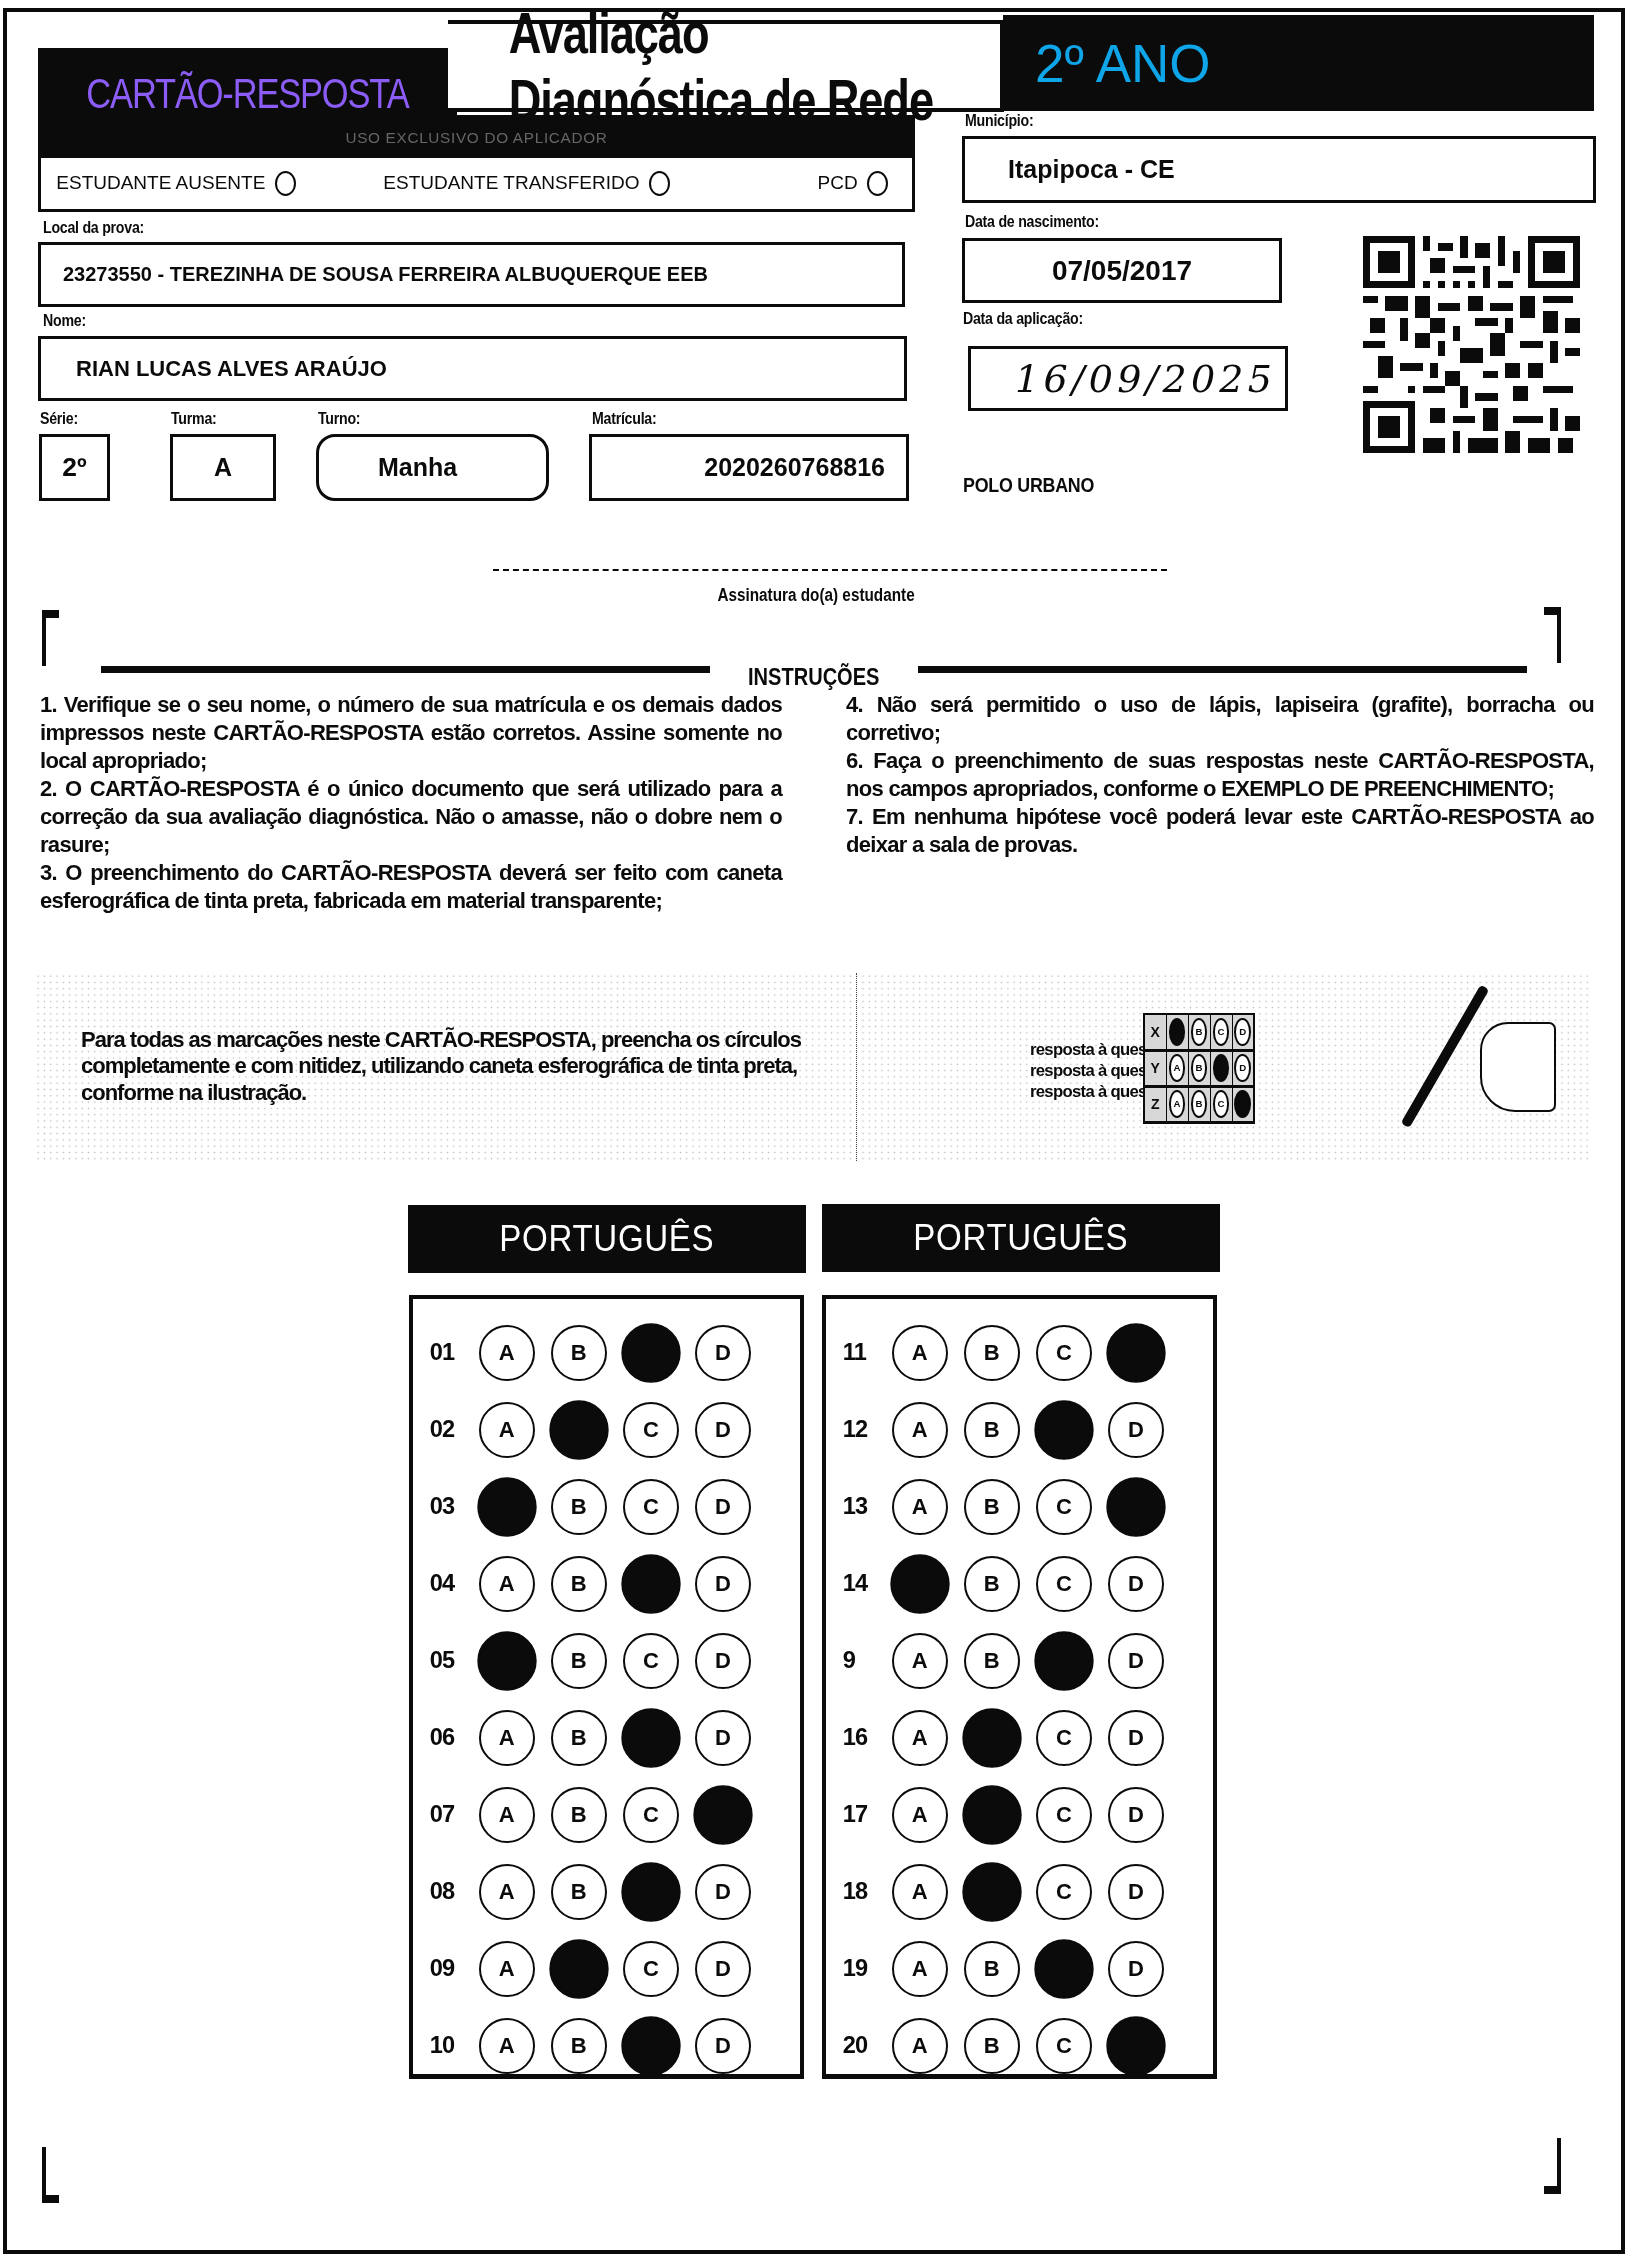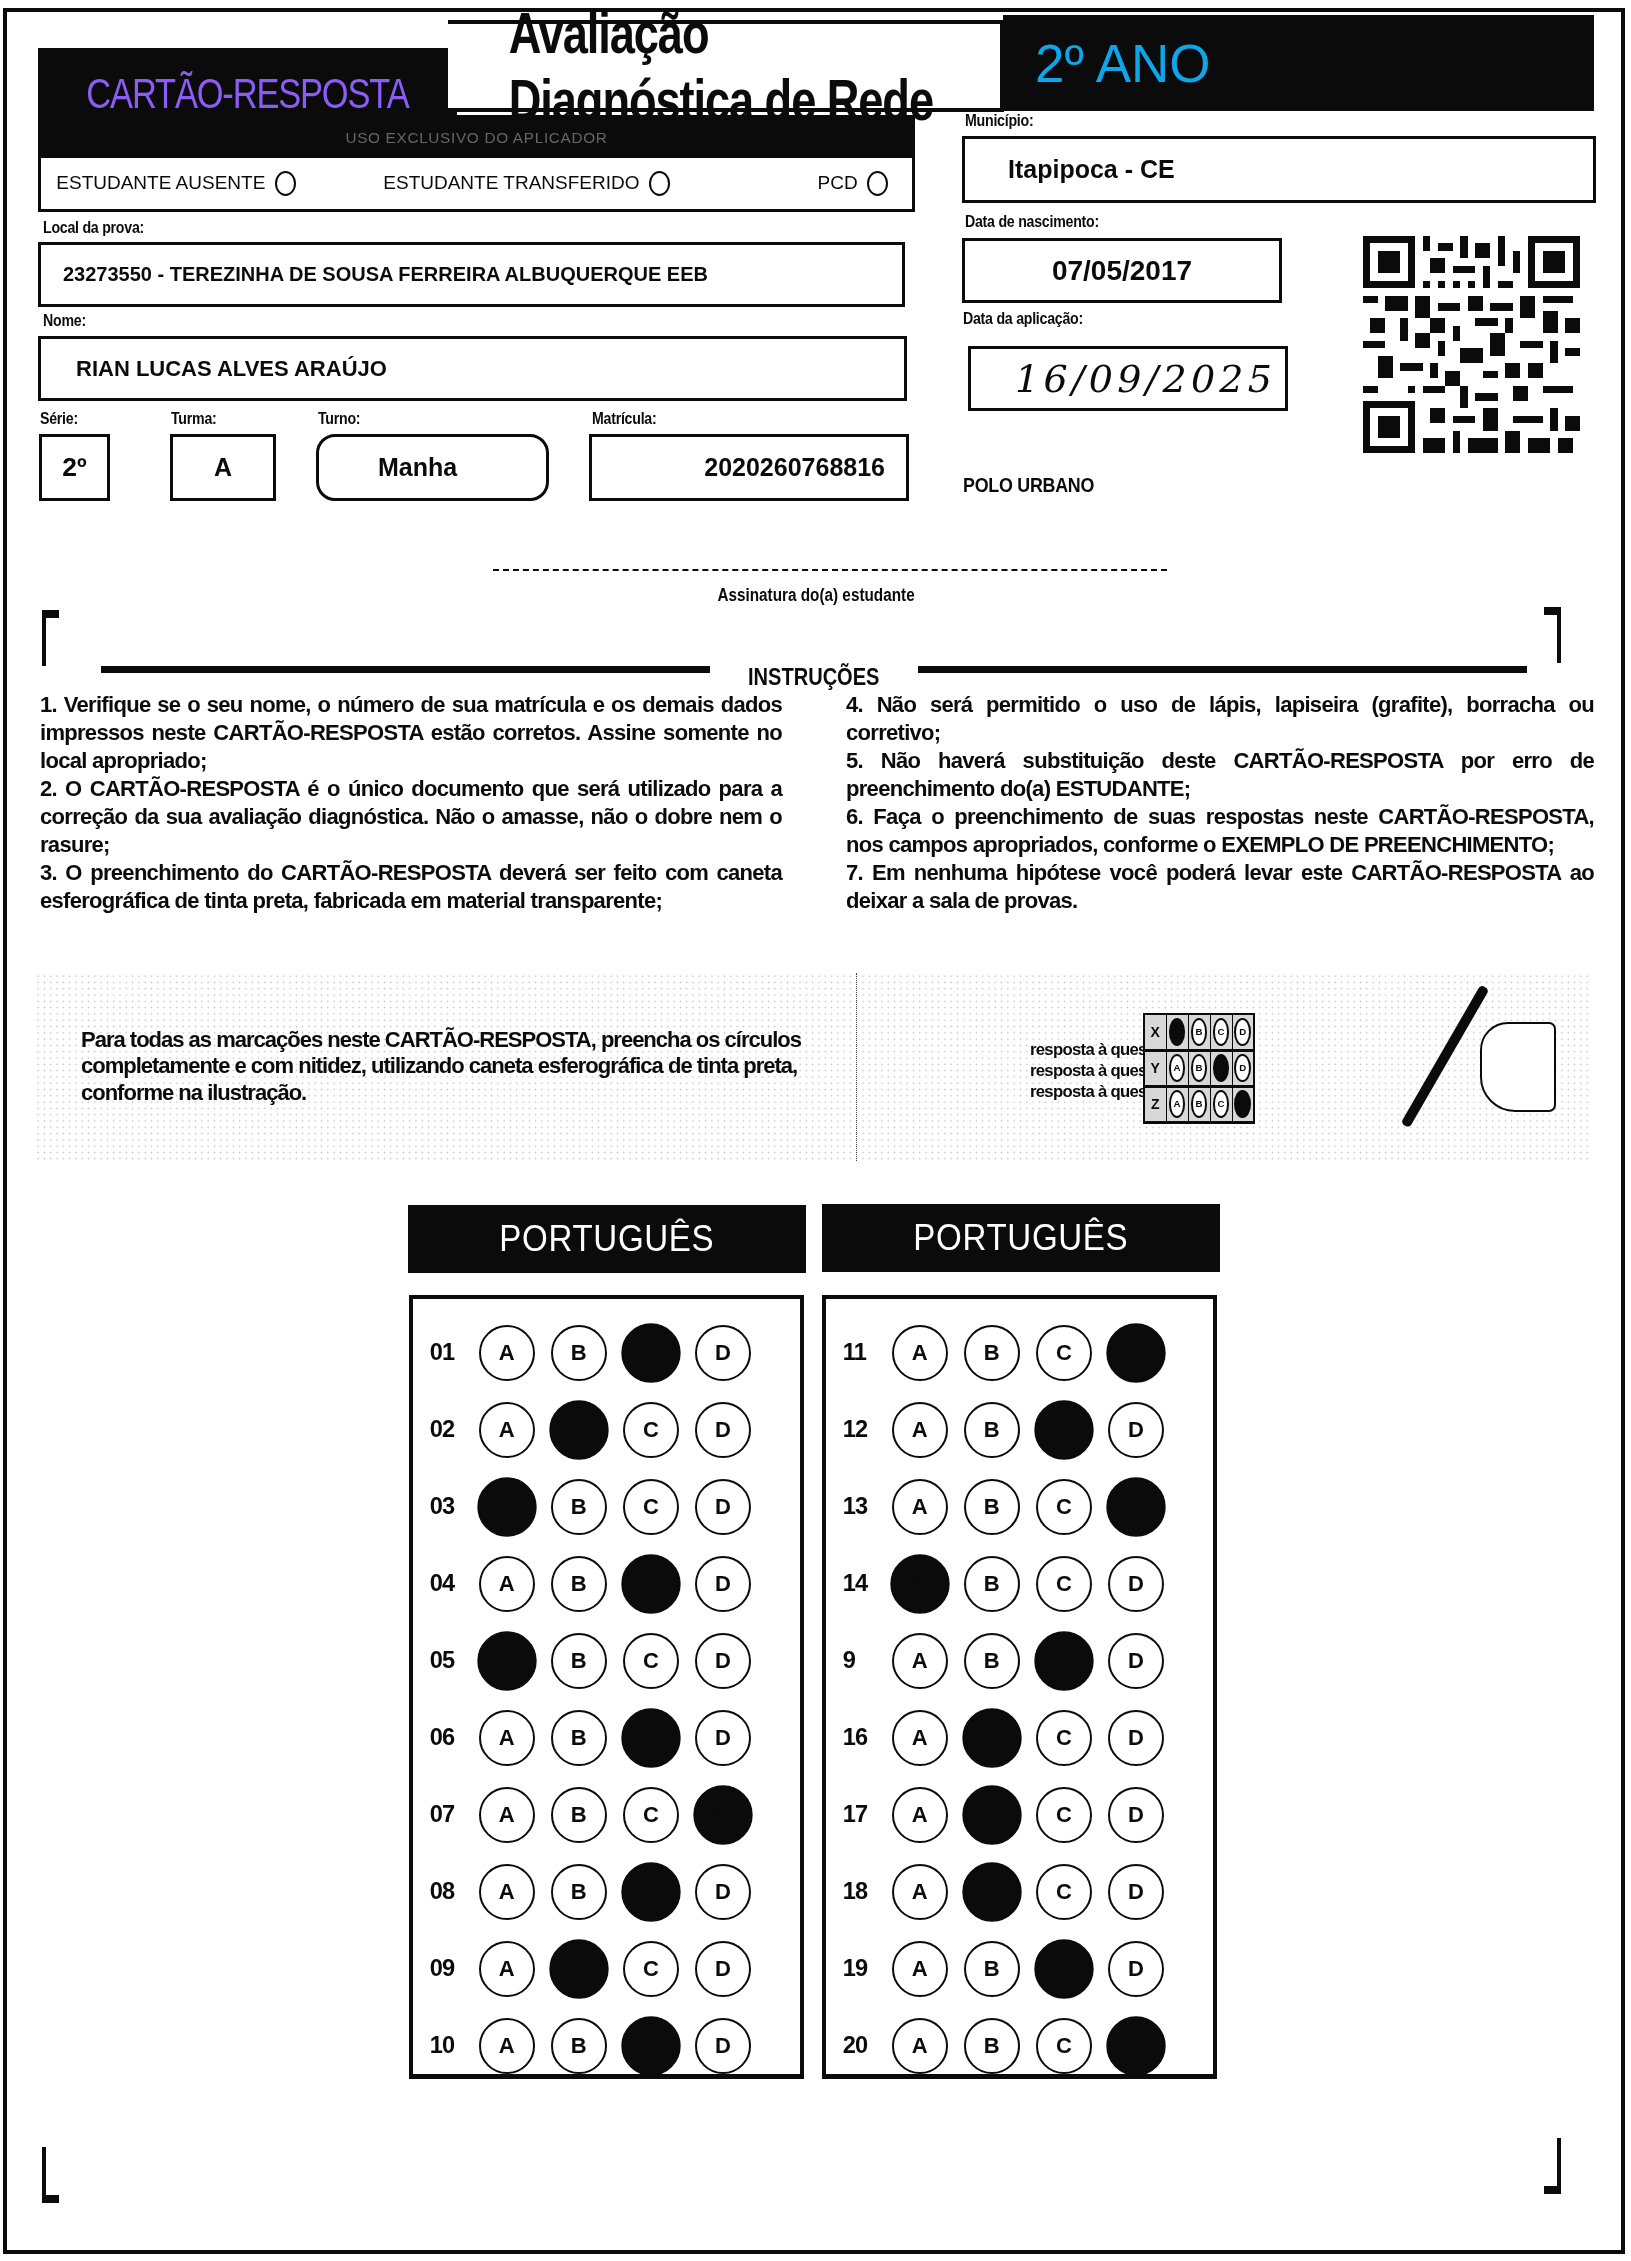--- a/index.html
+++ b/index.html
@@ -253,21 +253,20 @@
   <div class="instr-title">INSTRUÇÕES</div>
   <div class="instr-rule"></div>
 </div>
 <div class="instr-col instr-left">
   <p>1. Verifique se o seu nome, o número de sua matrícula e os demais dados impressos neste CARTÃO-RESPOSTA estão corretos. Assine somente no local apropriado;</p>
   <p>2. O CARTÃO-RESPOSTA é o único documento que será utilizado para a correção da sua avaliação diagnóstica. Não o amasse, não o dobre nem o rasure;</p>
   <p>3. O preenchimento do CARTÃO-RESPOSTA deverá ser feito com caneta esferográfica de tinta preta, fabricada em material transparente;</p>
 </div>
 <div class="instr-col instr-right">
   <p>4. Não será permitido o uso de lápis, lapiseira (grafite), borracha ou corretivo;</p>
-  <p>5. Não haverá substituição deste CARTÃO-RESPOSTA por erro de preenchimento do(a) ESTUDANTE;</p>
   <p>6. Faça o preenchimento de suas respostas neste CARTÃO-RESPOSTA, nos campos apropriados, conforme o EXEMPLO DE PREENCHIMENTO;</p>
   <p>7. Em nenhuma hipótese você poderá levar este CARTÃO-RESPOSTA ao deixar a sala de provas.</p>
 </div>
 
 <div class="example"></div>
 <div class="ex-divider"></div>
 <div class="ex-text">Para todas as marcações neste CARTÃO-RESPOSTA, preencha os círculos completamente e com nitidez, utilizando caneta esferográfica de tinta preta, conforme na ilustração.</div>
 <div class="ex-legend">
   <div>resposta à questão X = A</div>
   <div>resposta à questão Y = C</div>

